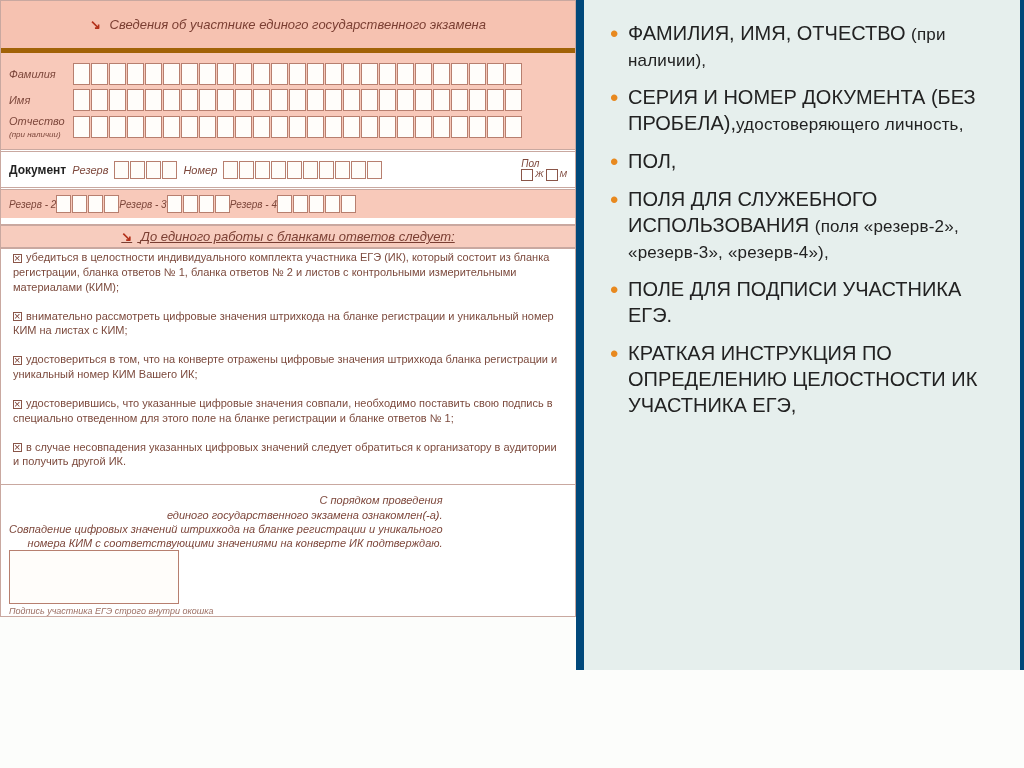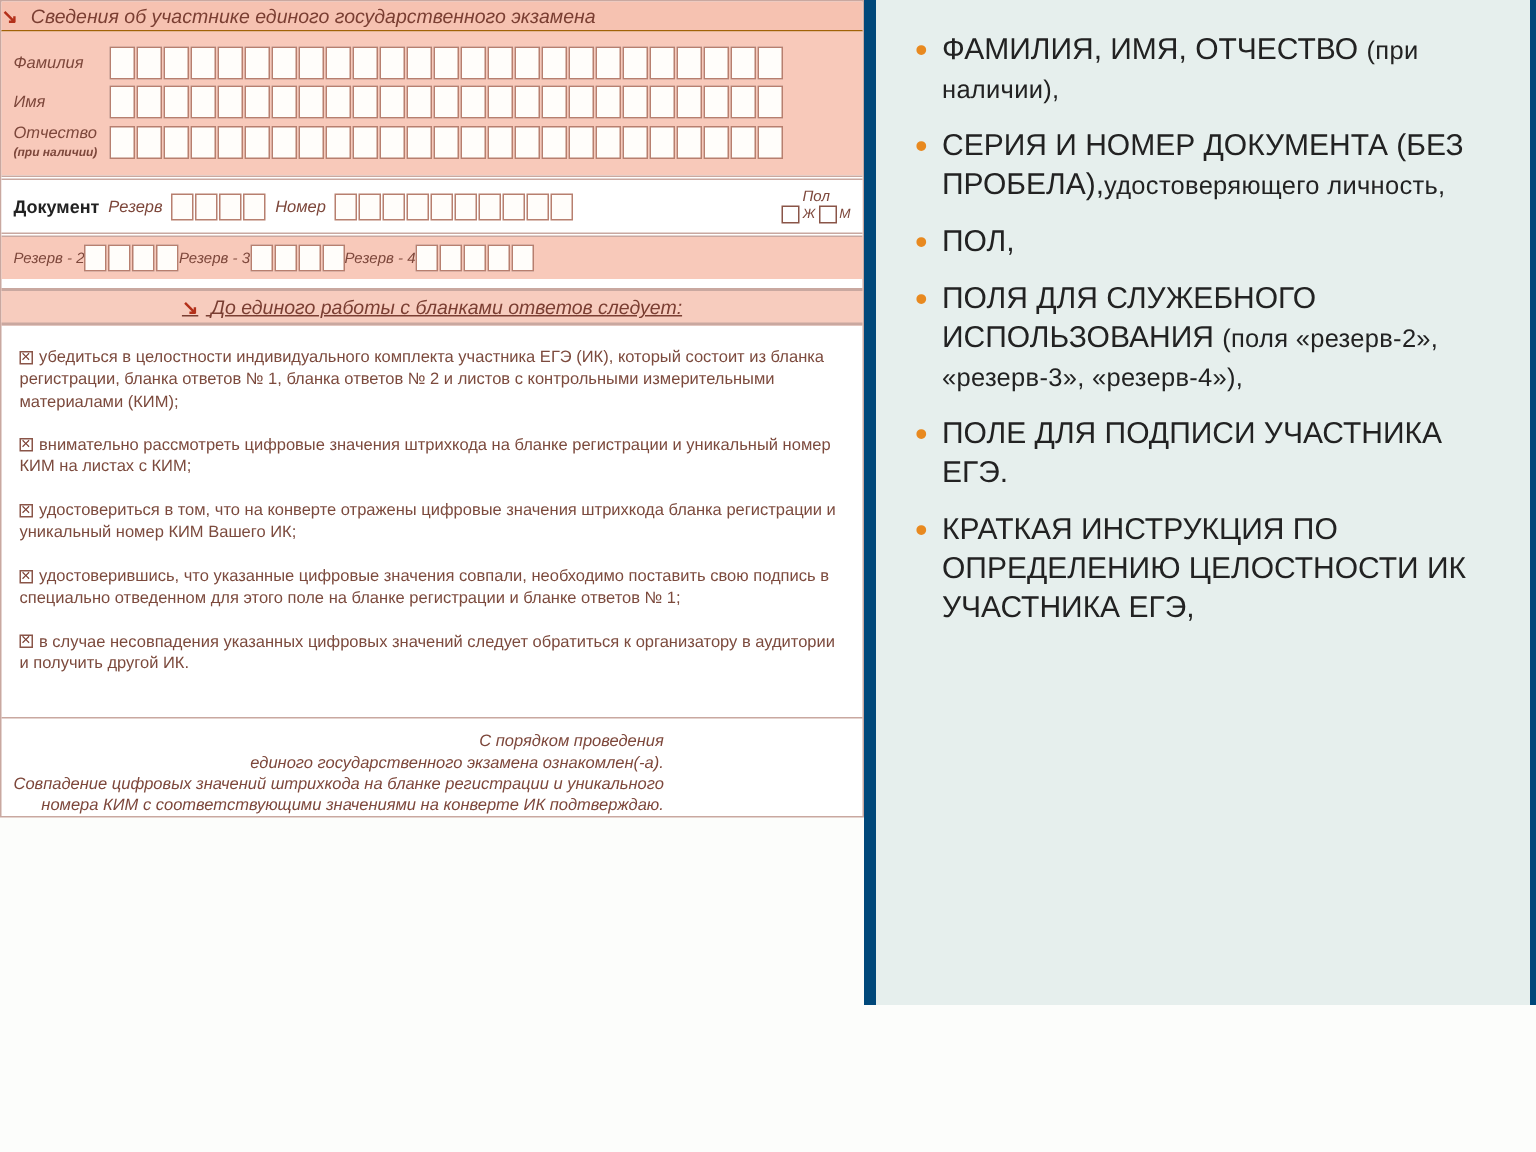--- a/index.html
+++ b/index.html
@@ -25,25 +25,25 @@
     border-right: 4px solid #00487a;
   }
   
   .form {
     background: #fff;
     border: 1px solid #c9a8a0;
   }
   .header-strip {
     background: #f6c2b1;
     font-style: italic;
-    text-align: left;
+    text-align: center;
     font-size: 13px;
-    padding: 2px 0;
+    padding: 16px 0;
     color: #7a3e32;
-    border-bottom: 1px solid #a16207;
+    border-bottom: 5px solid #a16207;
   }
   .header-strip .arrow, .instr-header .arrow {
     color: #b3301a;
     font-weight: bold;
     font-style: normal;
     margin-right: 5px;
   }
   .pink-block {
     background: #f8c9ba;
     padding: 6px 20px 6px 8px;
@@ -54,21 +54,21 @@
     margin: 4px 0;
     gap: 6px;
   }
   .lbl {
     font-size: 11px;
     font-style: italic;
     color: #7d473b;
     min-width: 58px;
     text-align: left;
   }
-  .lbl-sm { font-size: 9px; min-width: 58px; font-weight: bold;}
+  .lbl-sm { font-size: 9px; min-width: 58px;}
   .cell {
     width: 17px;
     height: 22px;
     border: 1px solid #b77f6f;
     background: #fffdfa;
     display: inline-block;
   }
   .cells {
     display: flex;
     gap: 1px;
@@ -83,21 +83,20 @@
     display: flex;
     align-items: center;
     gap: 6px;
   }
   .white-strip .doc-lbl { font-size:12px; font-weight: bold; color:#222; }
   .pol-group {
     margin-left: auto;
     font-size: 10px;
     color: #7d473b;
     font-style: italic;
-    text-align: center;
   }
   .pol-boxes { display:flex; gap:2px; justify-content:center;}
   .pol-box {
     width: 12px; height:12px; border:1px solid #8a5548; background:#fff;
   }
   .reserve-row {
     background: #f8c9ba;
     padding: 5px 8px;
     display: flex;
     align-items: center;
@@ -109,21 +108,21 @@
     color: #7a3e32;
     font-style: italic;
     font-size: 13px;
     padding: 3px 0;
     border-top: 2px solid #c9a8a0;
     border-bottom: 2px solid #c9a8a0;
     margin-top: 6px;
     text-decoration: underline;
   }
   .instr-body {
-    padding: 14px 12px;
+    padding: 1px 12px;
     font-size: 11px;
     color: #7c4a3d;
     line-height: 1.35;
   }
   .instr-body p { margin-bottom: 14px; }
   .chk { display:inline-block; width:9px; height:9px; border:1px solid #8a5548; position:relative; margin-right:4px; vertical-align: middle;}
   .chk::after { content:"×"; position:absolute; top:-4px; left:0; font-size:11px; color:#7a3e32;}
   .footer-section {
     padding: 8px 8px 0 8px;
     border-top:1px solid #c9a8a0;
@@ -338,20 +337,24 @@
         <p><span class="chk"></span>убедиться в целостности индивидуального комплекта участника ЕГЭ (ИК), который состоит из бланка регистрации, бланка ответов № 1, бланка ответов № 2 и листов с контрольными измерительными материалами (КИМ);</p>
         <p><span class="chk"></span>внимательно рассмотреть цифровые значения штрихкода на бланке регистрации и уникальный номер КИМ на листах с КИМ;</p>
         <p><span class="chk"></span>удостовериться в том, что на конверте отражены цифровые значения штрихкода бланка регистрации и уникальный номер КИМ Вашего ИК;</p>
         <p><span class="chk"></span>удостоверившись, что указанные цифровые значения совпали, необходимо поставить свою подпись в специально отведенном для этого поле на бланке регистрации и бланке ответов № 1;</p>
         <p><span class="chk"></span>в случае несовпадения указанных цифровых значений следует обратиться к организатору в аудитории и получить другой ИК.</p>
       </div>
 
     <div class="footer-section">
       <div class="footer-row">
         <div class="footer-text" id="footer-text">С порядком проведения<br>единого государственного экзамена ознакомлен(-а).<br>Совпадение цифровых значений штрихкода на бланке регистрации и уникального<br>номера КИМ с соответствующими значениями на конверте ИК подтверждаю.</div>
+        <div>
+          <div class="sig-box"></div>
+          <div class="sig-caption">Подпись участника ЕГЭ строго внутри окошка</div>
+        </div>
       </div>
     </div>
 
   </div>
 </div>
 
 <div class="right-col">
   <ul class="bullets" id="bullet-list">
       <li><span>ФАМИЛИЯ,  ИМЯ, ОТЧЕСТВО  </span><span class="small-note">(ПРИ  НАЛИЧИИ),</span></li>
       <li><span>СЕРИЯ  И  НОМЕР ДОКУМЕНТА (БЕЗ ПРОБЕЛА),</span><span class="small-note">УДОСТОВЕРЯЮЩЕГО ЛИЧНОСТЬ,</span></li>

